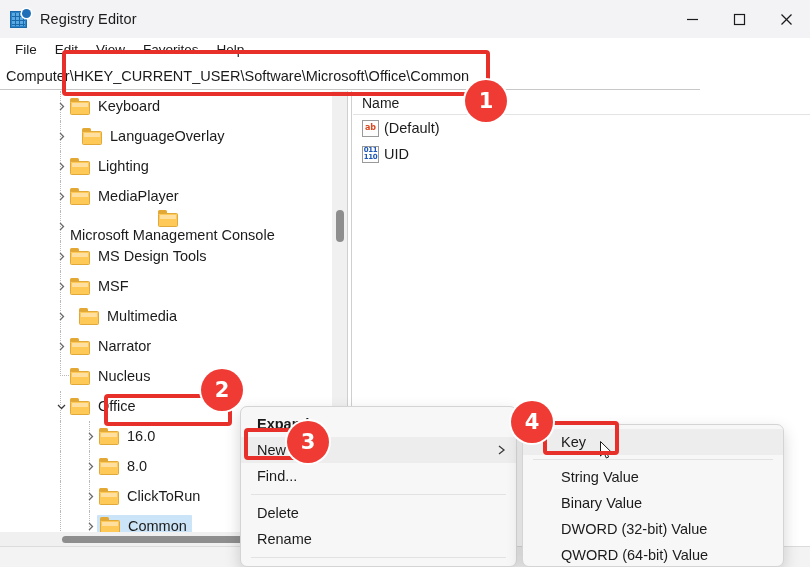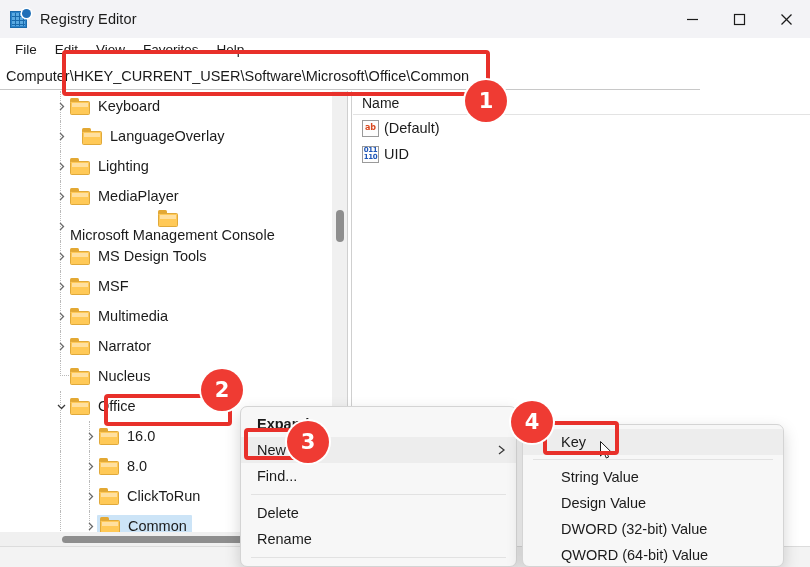--- a/index.html
+++ b/index.html
@@ -424,21 +424,21 @@
           </div>
         </div>
         <div class="tree-row">
           <div class="guide" style="left: 60px;"></div>
           <div class="indentbox" style="width: 52px;"></div>
           <div class="chev">
             <svg width="11" height="11" viewBox="0 0 11 11">
               <polyline points="4,2 7.5,5.5 4,9" fill="none" stroke="#6a6a6a" stroke-width="1.3"></polyline>
             </svg>
           </div>
-          <div class="tree-label-wrap" style="display: flex; align-items: center;">
+          <div class="tree-label-wrap" style="display: flex; align-items: center; margin-left: 9px;">
             <div class="folder">
               <div class="tab"></div>
               <div class="body"></div>
             </div>
             <div class="tree-label">Multimedia</div>
           </div>
         </div>
         <div class="tree-row">
           <div class="guide" style="left: 60px;"></div>
           <div class="indentbox" style="width: 52px;"></div>
@@ -613,21 +613,21 @@
 
   <div class="submenu">
     <div class="subitem hl">
       <span>Key</span>
     </div>
     <div class="subsep"></div>
     <div class="subitem">
       <span>String Value</span>
     </div>
     <div class="subitem">
-      <span>Design Value</span>
+      <span>Binary Value</span>
     </div>
     <div class="subitem">
       <span>DWORD (32-bit) Value</span>
     </div>
     <div class="subitem">
       <span>QWORD (64-bit) Value</span>
     </div>
   </div>
 
   <div class="cursor">

